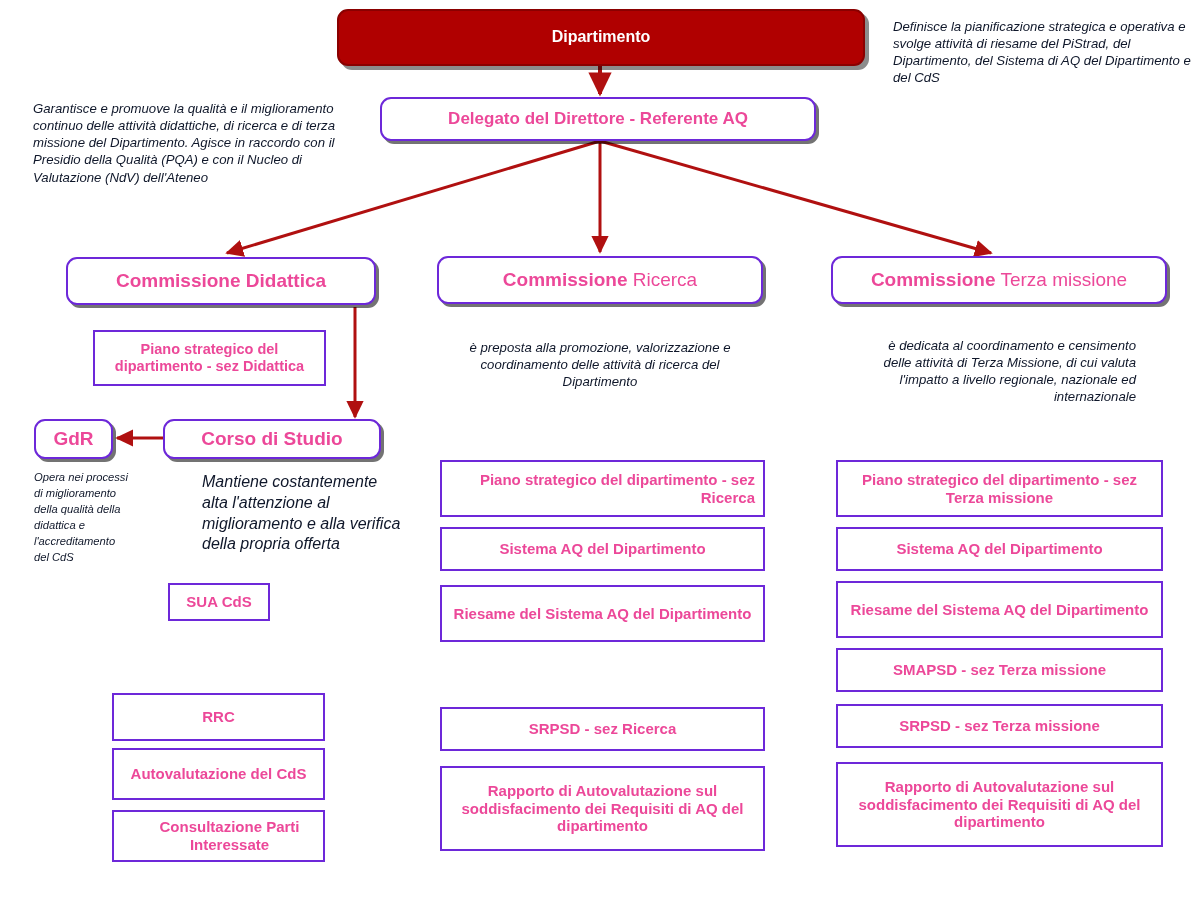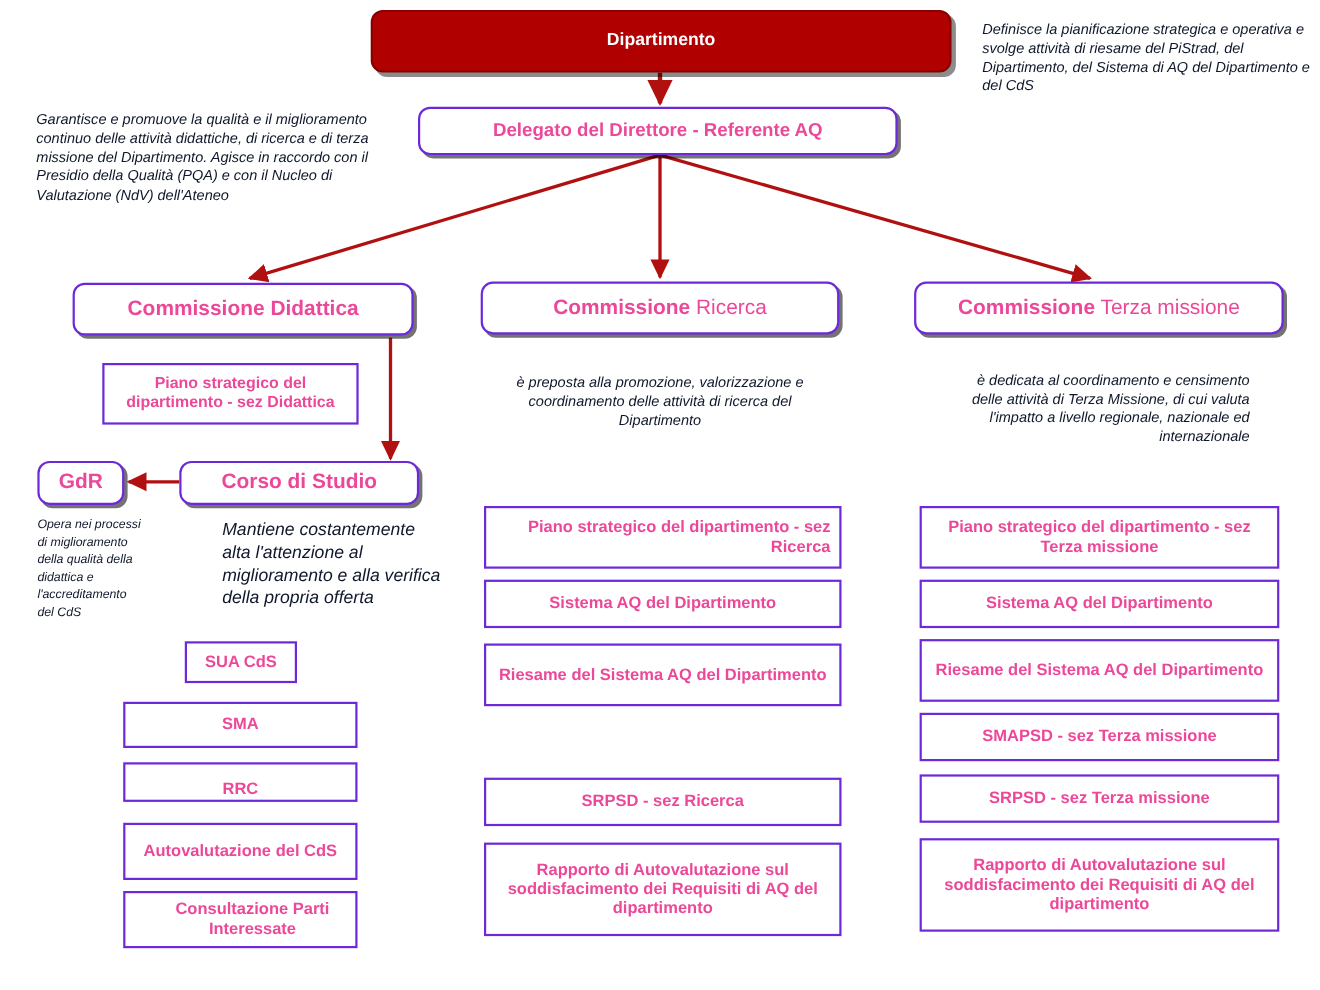--- a/index.html
+++ b/index.html
@@ -114,24 +114,21 @@
     <span class="txt b">GdR</span>
   </div>
 
   <div class="note left" style="left:34px; top:470px; width:96px; font-size:11.2px; line-height:1.42;">Opera nei processi di miglioramento della qualità della didattica e l'accreditamento del CdS</div>
 
   <div class="note left" style="left:166px; top:472px; width:204px; font-size:16px;margin-left:36px;">Mantiene costantemente alta l'attenzione al miglioramento e alla verifica della propria offerta</div>
 
   <div class="node" style="left:168px; top:583px; width:102px; height:38px; font-size:15px;">
     <span class="txt b">SUA CdS</span>
   </div>
-  <div class="node" style="left:112px; top:638px; width:213px; height:42px; font-size:15px;">
-    <span class="txt b">SMA</span>
-  </div>
-  <div class="node" style="left:112px; top:693px; width:213px; height:36px; font-size:15px;align-items:flex-end;">
+  <div class="node" style="left:112px; top:693px; width:213px; height:48px; font-size:15px;">
     <span class="txt b">RRC</span>
   </div>
   <div class="node" style="left:112px; top:748px; width:213px; height:52px; font-size:15px;">
     <span class="txt b">Autovalutazione del CdS</span>
   </div>
   <div class="node" style="left:112px; top:810px; width:213px; height:52px; font-size:15px;padding-left:22px;">
     <span class="txt b">Consultazione Parti Interessate</span>
   </div>
 
   <div class="node rounded shadowed" style="left:437px; top:256px; width:326px; height:48px; font-size:19px;">

